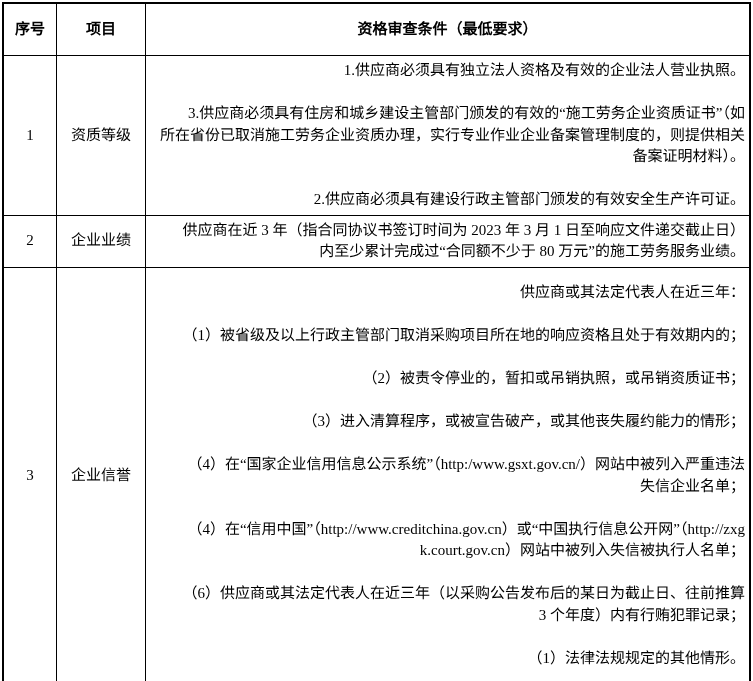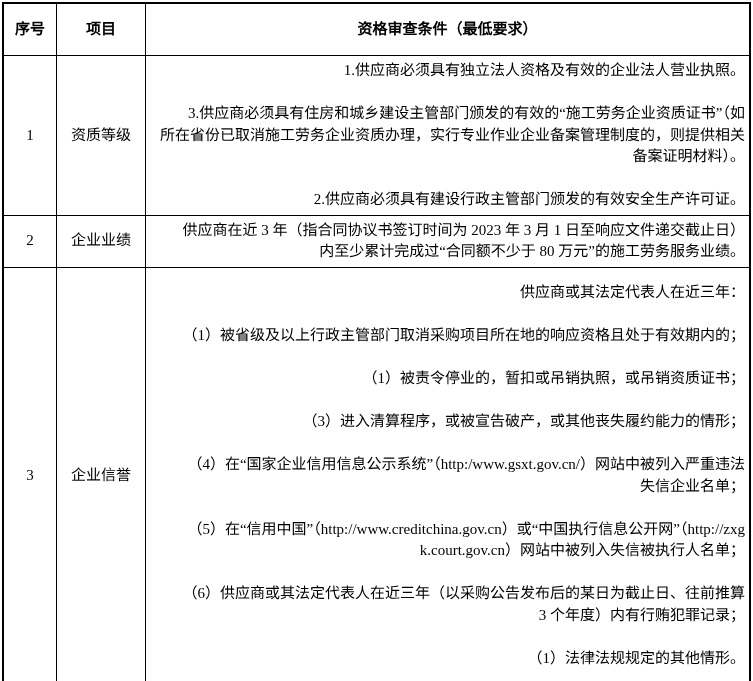--- a/index.html
+++ b/index.html
@@ -97,22 +97,22 @@
       <td class="cell-cond">
         <p>供应商在近 3 年（指合同协议书签订时间为 2023 年 3 月 1 日至响应文件递交截止日）内至少累计完成过“合同额不少于 80 万元”的施工劳务服务业绩。</p>
       </td>
     </tr>
     <tr class="row-3">
       <td class="cell-no">3</td>
       <td class="cell-item">企业信誉</td>
       <td class="cell-cond">
         <p class="no-indent">供应商或其法定代表人在近三年：</p>
         <p>（1）被省级及以上行政主管部门取消采购项目所在地的响应资格且处于有效期内的；</p>
-        <p>（1）被责令停业的，暂扣或吊销执照，或吊销资质证书；</p>
+        <p>（2）被责令停业的，暂扣或吊销执照，或吊销资质证书；</p>
         <p>（3）进入清算程序，或被宣告破产，或其他丧失履约能力的情形；</p>
         <p>（4）在“国家企业信用信息公示系统”（http:/www.gsxt.gov.cn/）网站中被列入严重违法失信企业名单；</p>
-        <p>（5）在“信用中国”（http://www.creditchina.gov.cn）或“中国执行信息公开网”（http://zxgk.court.gov.cn）网站中被列入失信被执行人名单；</p>
+        <p>（4）在“信用中国”（http://www.creditchina.gov.cn）或“中国执行信息公开网”（http://zxgk.court.gov.cn）网站中被列入失信被执行人名单；</p>
         <p>（6）供应商或其法定代表人在近三年（以采购公告发布后的某日为截止日、往前推算 3 个年度）内有行贿犯罪记录；</p>
         <p>（1）法律法规规定的其他情形。</p>
       </td>
     </tr>
   </tbody>
 </table>
 
 </body></html>

